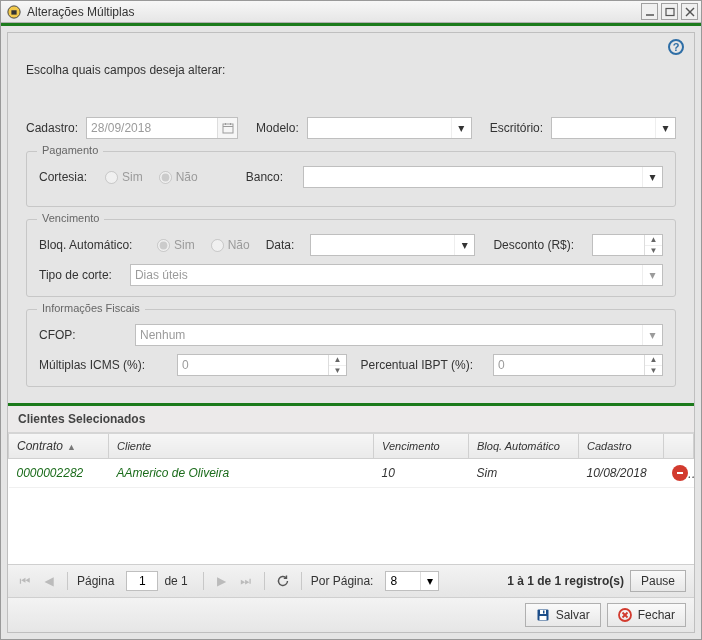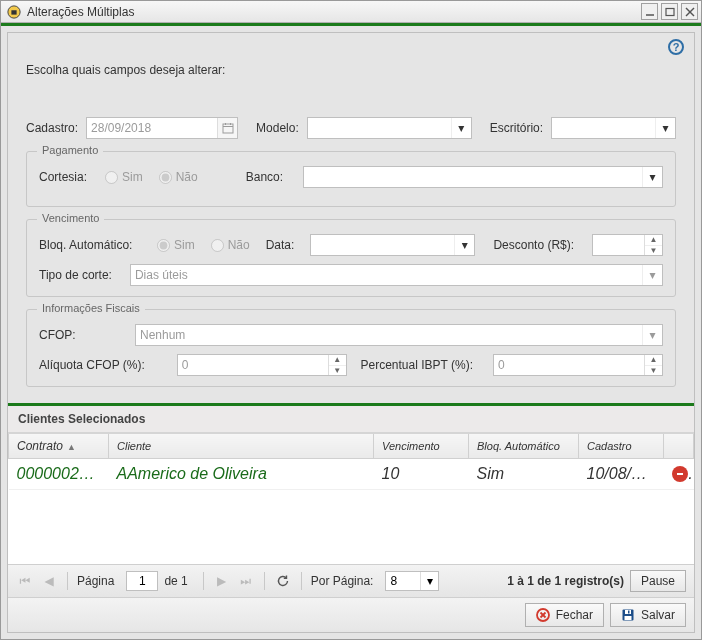--- a/index.html
+++ b/index.html
@@ -112,21 +112,21 @@
   thead th {
     background: linear-gradient(#f6f6f6,#eaeaea);
     border:1px solid #d0d0d0; border-top:none;
     text-align:left; padding:5px 8px;
     font-weight:normal; color:#333;
     font-size:11px;
     cursor:pointer;
   }
   thead th .sort-asc { margin-left:4px; color:#777; font-size:9px; }
   tbody td {
-    padding:6px 8px; border-bottom:1px solid #f0f0f0; color:#333; font-size:16px;
+    padding:6px 8px; border-bottom:1px solid #f0f0f0; color:#333; font-size:12px;
     overflow:hidden; white-space:nowrap; text-overflow:ellipsis;
   }
   tbody td.link { color:#1a6b1a; cursor:pointer; }
   .del-cell { text-align:center; }
   .del-btn {
     width:16px; height:16px; border-radius:50%;
     background:#d23a2e; display:inline-flex; align-items:center; justify-content:center;
     color:#fff; cursor:pointer;
   }
   .del-btn svg { width:10px; height:10px; }
@@ -307,21 +307,21 @@
           <span class="legend">Informações Fiscais</span>
           <div class="row2">
             <span class="lbl" style="min-width:40px">CFOP:</span>
             <span style="width:46px"></span>
             <span class="combo disabled" style="flex:1">
               <span>Nenhum</span>
               <span class="arrow">▾</span>
             </span>
           </div>
           <div class="row2" style="margin-bottom:0">
-            <span class="lbl">Alíquota CFOP (%):</span>
+            <span class="lbl">Múltiplas ICMS (%):</span>
             <span style="width:22px"></span>
             <span class="num-wrap">
               <input class="tf" style="width: 170px; color: rgb(155, 155, 155);" disabled="" value="0">
               <span class="spin">
                   <div>▲</div>
                   <div>▼</div>
                 </span>
             </span>
             <span style="flex:1"></span>
             <span class="lbl">Percentual IBPT (%):</span>
@@ -403,32 +403,32 @@
             <span class="arrow">▾</span>
           </span>
           <span class="status">1 à 1 de 1 registro(s)</span>
           <span class="pause-btn">Pause</span>
         </div>
       </div>
 
       <div class="footer">
         <div class="btn">
           <svg viewBox="0 0 14 14">
-              <circle cx="7" cy="7" r="6" fill="none" stroke="#d23a2e" stroke-width="1.8"></circle>
-              <line x1="4.5" y1="4.5" x2="9.5" y2="9.5" stroke="#d23a2e" stroke-width="1.8"></line>
-              <line x1="9.5" y1="4.5" x2="4.5" y2="9.5" stroke="#d23a2e" stroke-width="1.8"></line>
-            </svg>
-          <span>Fechar</span>
-        </div>
-        <div class="btn">
-          <svg viewBox="0 0 14 14">
               <rect x="1.5" y="1.5" width="11" height="11" rx="1" fill="#1d4e89"></rect>
               <rect x="4" y="2" width="6" height="4" fill="#fff"></rect>
               <rect x="7" y="2.5" width="1.5" height="3" fill="#1d4e89"></rect>
               <rect x="3.5" y="8" width="7" height="4" fill="#fff"></rect>
             </svg>
           <span>Salvar</span>
         </div>
+        <div class="btn">
+          <svg viewBox="0 0 14 14">
+              <circle cx="7" cy="7" r="6" fill="none" stroke="#d23a2e" stroke-width="1.8"></circle>
+              <line x1="4.5" y1="4.5" x2="9.5" y2="9.5" stroke="#d23a2e" stroke-width="1.8"></line>
+              <line x1="9.5" y1="4.5" x2="4.5" y2="9.5" stroke="#d23a2e" stroke-width="1.8"></line>
+            </svg>
+          <span>Fechar</span>
+        </div>
       </div>
 
     </div>
   </div>
 </div>
 
 </body></html>

